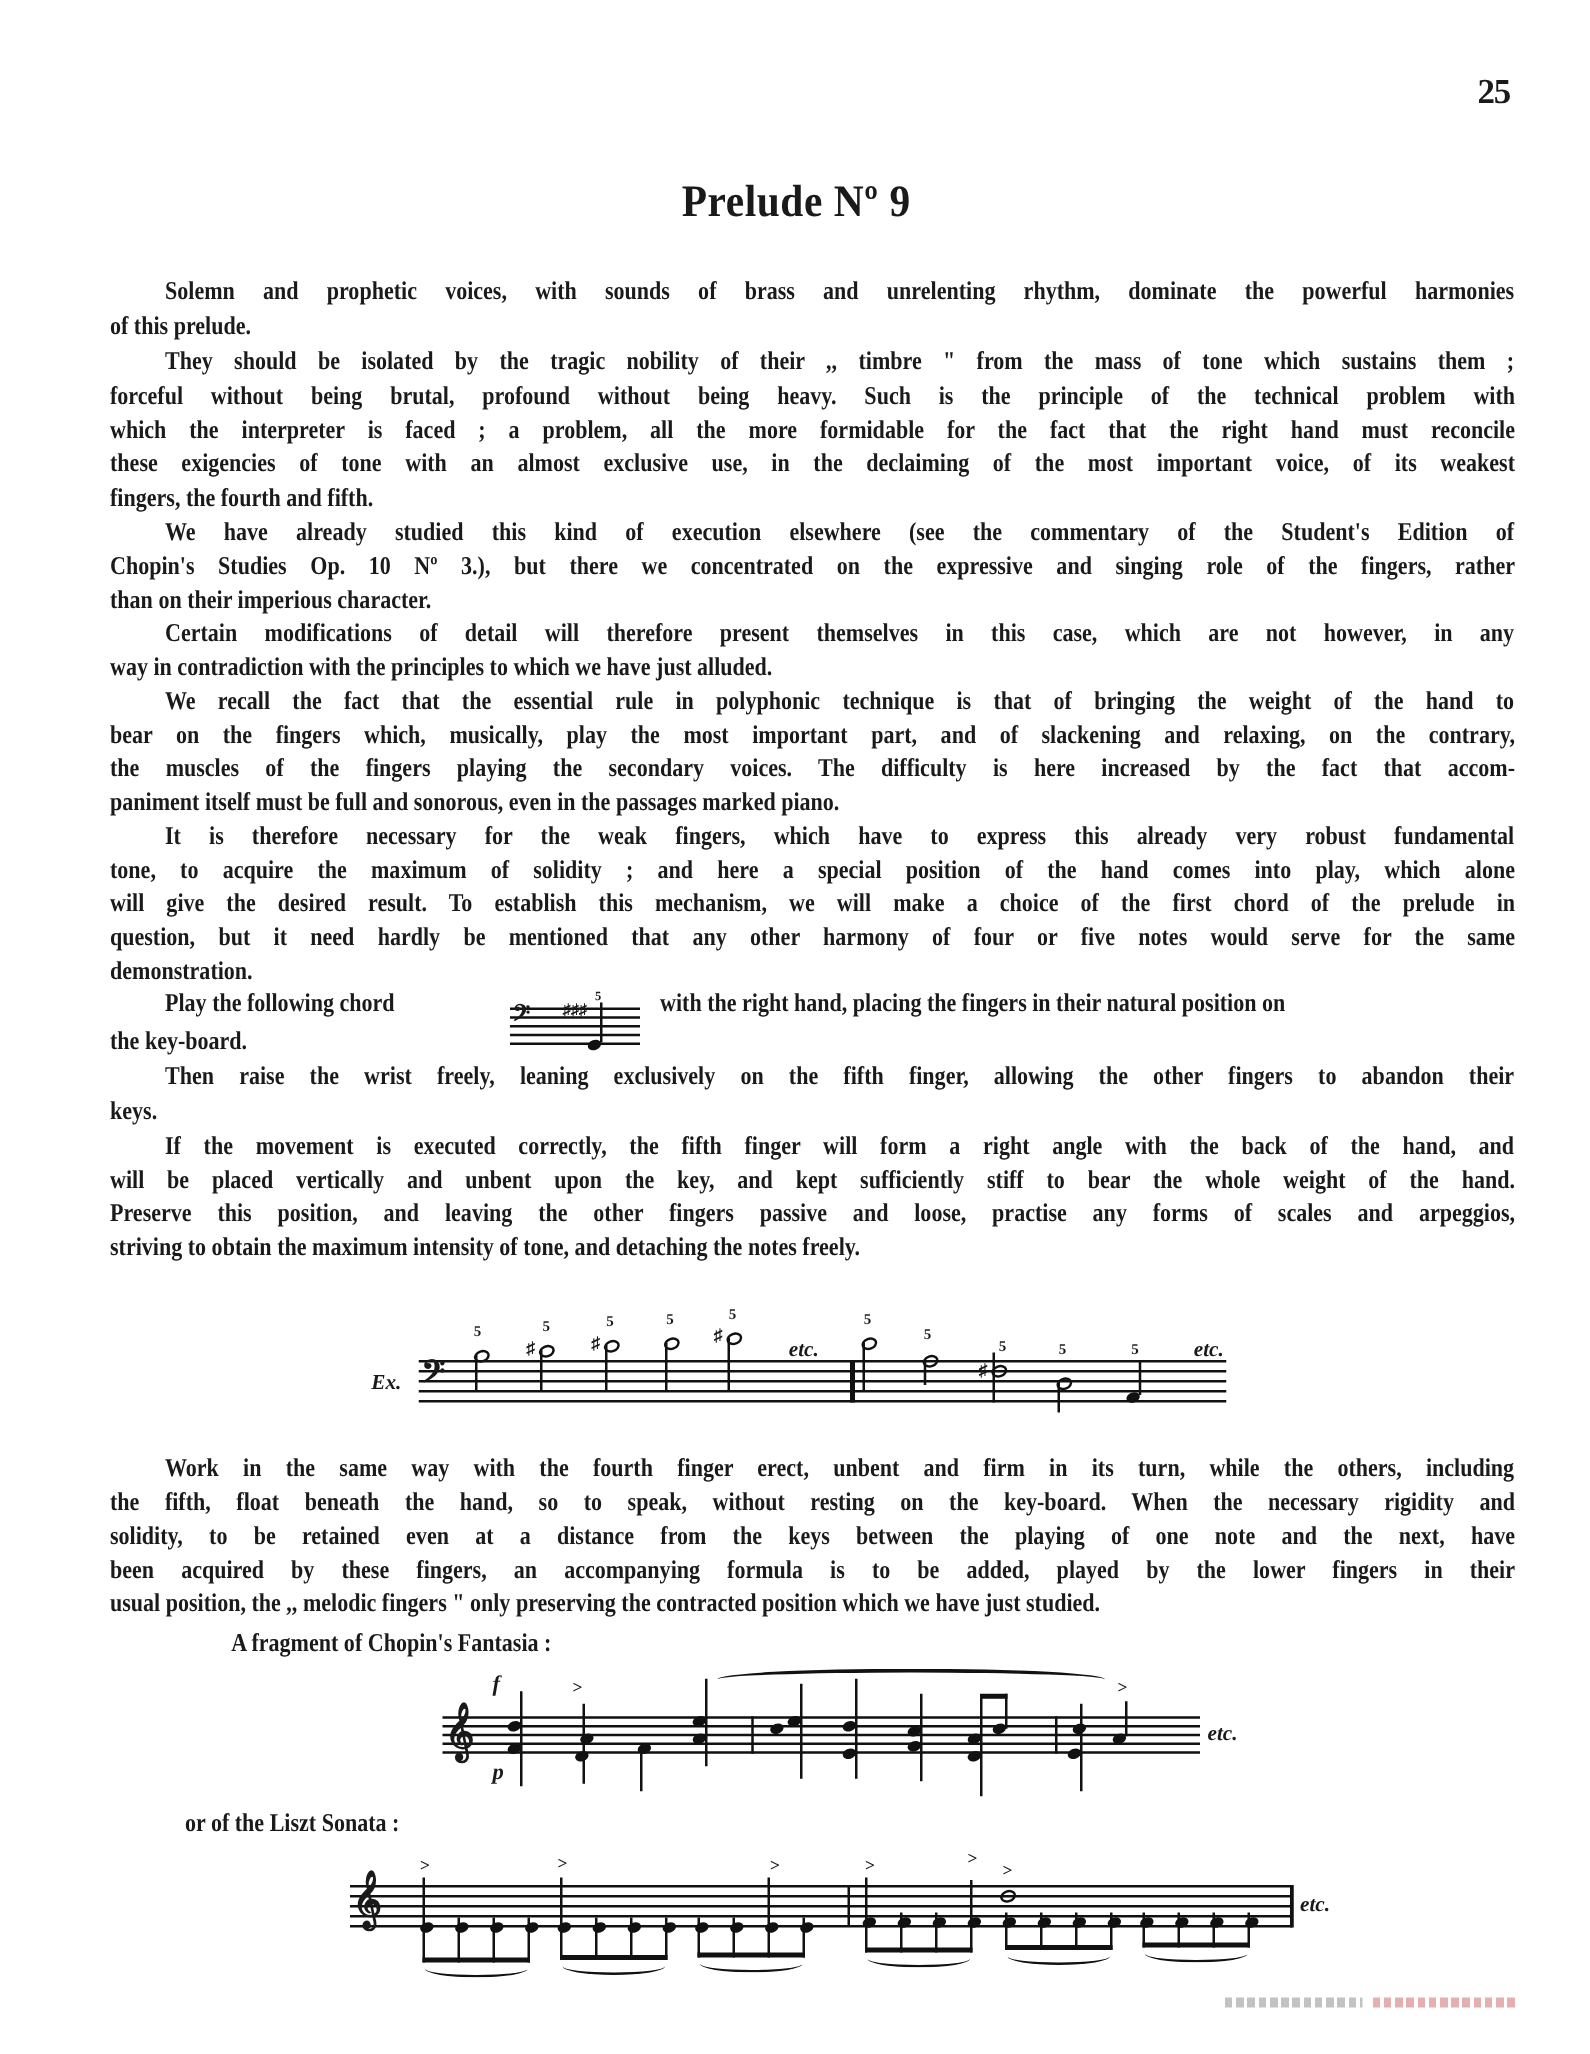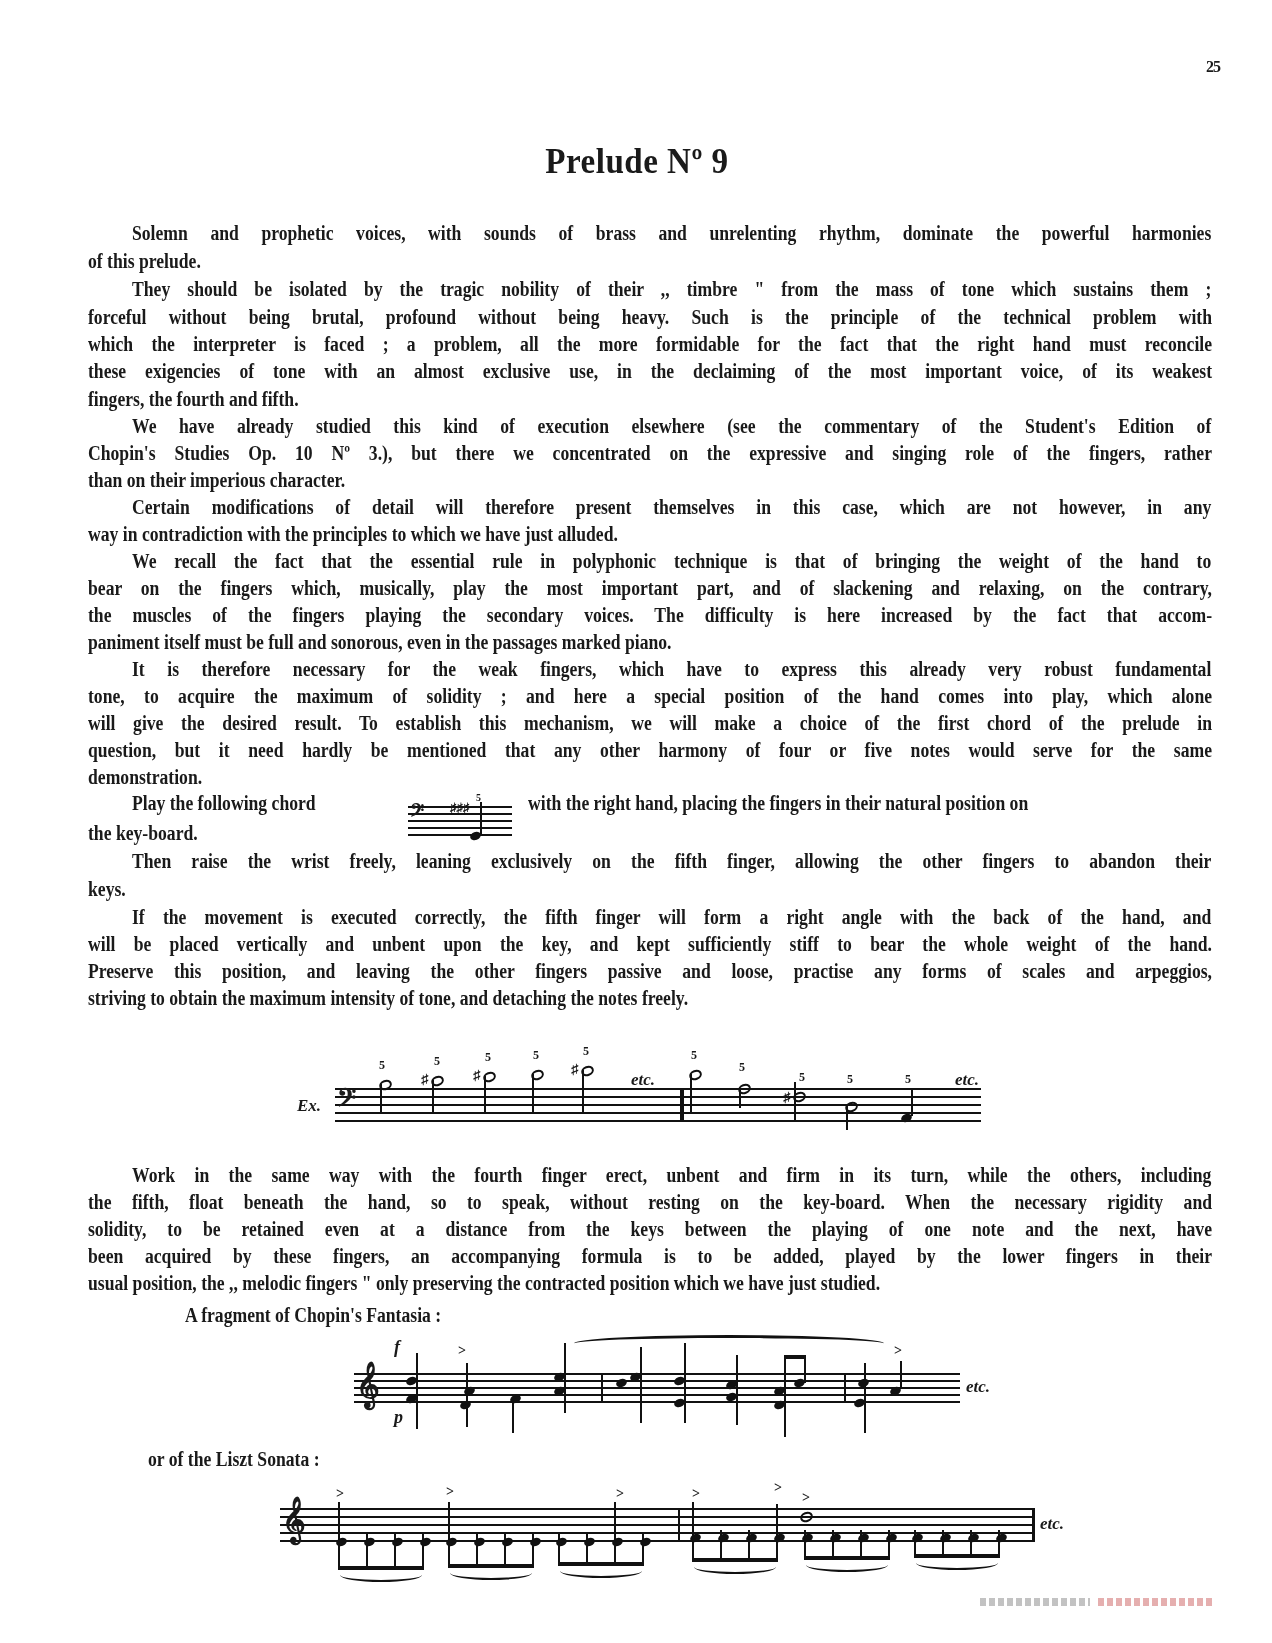--- a/index.html
+++ b/index.html
@@ -1,19 +1,19 @@
 <!DOCTYPE html>
 <html><head>
 <meta charset="utf-8">
 <style>
   html, body { margin: 0; padding: 0; background: #ffffff; }
   body { width: 1272px; height: 1643px; position: relative; overflow: hidden;
          font-family: "Liberation Serif", "DejaVu Serif", serif; color: #1a1a1a; }
   .abs { position: absolute; }
-  .pagenum { left: 1182px; top: 58px; font-size: 16px; font-weight: bold; letter-spacing: -1px; margin-left: 24px; }
+  .pagenum { left: 1182px; top: 58px; font-size: 28px; font-weight: bold; letter-spacing: -1px; }
   .title { left: 0; width: 1272px; top: 140px; text-align: center; font-size: 36px; font-weight: bold;
            letter-spacing: 0.5px; transform: scaleX(0.92); transform-origin: 648px 0; }
   .line { position: absolute; left: 88px; width: 1124px; height: 26px; font-size: 20.5px; line-height: 26px;
           white-space: nowrap; text-align: justify; text-align-last: justify; font-weight: bold;
           transform: scaleX(0.86); transform-origin: 0 0; width: 1307px; }
   .line.indent { left: 132px; width: 1255px; }
   .line.short { text-align-last: left; }
   .caption { position: absolute; font-size: 20.5px; font-weight: bold; white-space: nowrap;
              transform: scaleX(0.86); transform-origin: 0 0; }
   .staff-wrap { position: absolute; }

